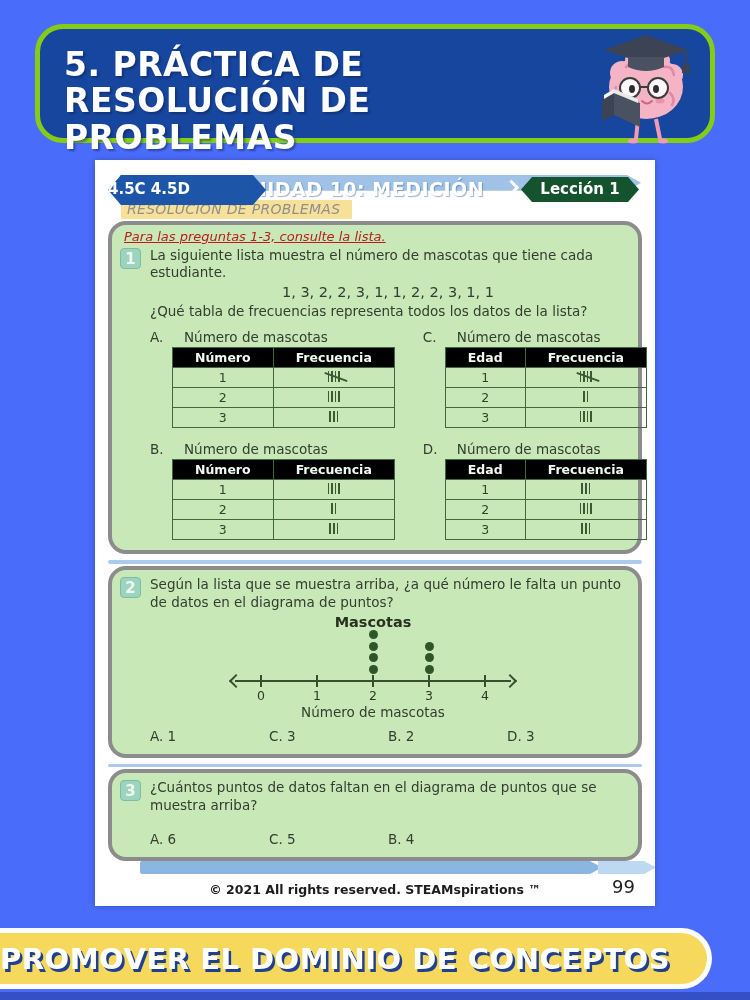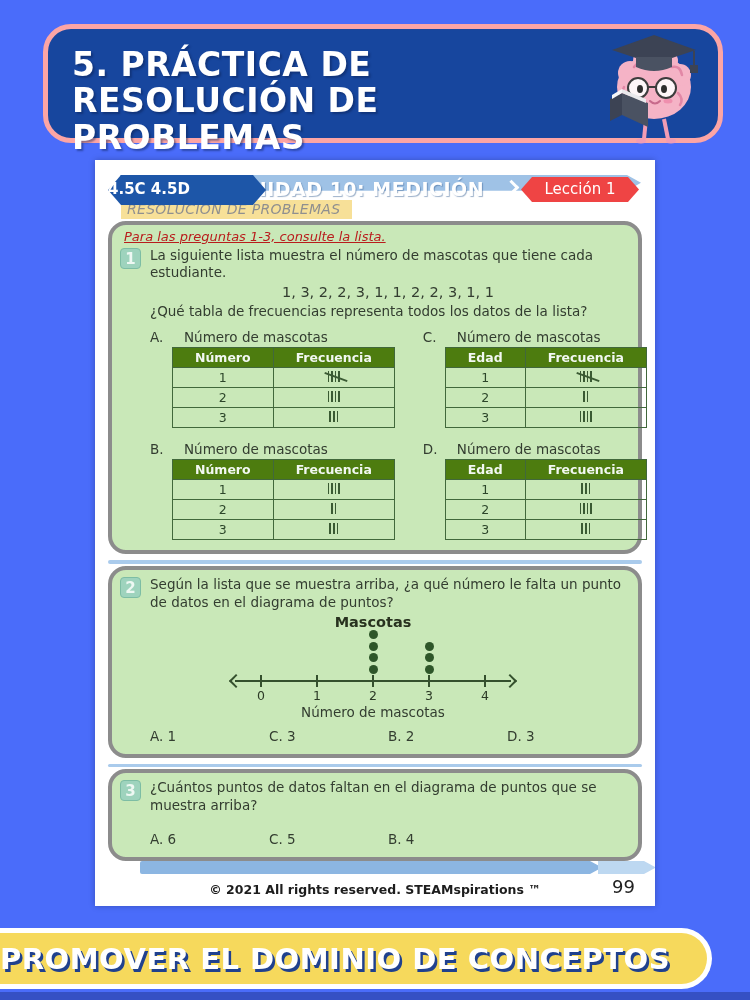--- a/index.html
+++ b/index.html
@@ -6,21 +6,21 @@
   html,body { width:750px; height:1000px; }
   body {
     position:relative;
     background:#4a6cfa;
     font-family:"DejaVu Sans","Liberation Sans",sans-serif;
     overflow:hidden;
   }
   
   .top-banner {
     position:absolute; left:35px; top:24px; width:680px; height:119px;
-    background:#17469e; border:5px solid #fca5a5; border-radius:28px;margin-left:8px;
+    background:#17469e; border:5px solid #84cc16; border-radius:28px;
   }
   .top-banner h1 {
     position:absolute; left:24px; top:18px; width:540px;
     color:#ffffff; font-size:33px; font-weight:bold; line-height:1.1;
     letter-spacing:.5px; text-shadow:2px 2px 2px rgba(10,30,80,.45);
   }
   .mascot { position:absolute; right:6px; top:2px; }
   
   .page {
     position:absolute; left:95px; top:160px; width:560px; height:746px;
@@ -38,23 +38,23 @@
     color:#ffffff; font-size:19px; font-weight:bold; letter-spacing:.5px;
     text-shadow:1px 1px 1px rgba(60,100,150,.5);
   }
   .hdr-standards {
     position:absolute; left:0; top:0; width:158px; height:30px; background:#1d56a8;
     clip-path:polygon(0 50%, 13px 0, calc(100% - 13px) 0, 100% 50%, calc(100% - 13px) 100%, 13px 100%);
     color:#fff; font-size:15px; font-weight:bold; text-align:left; line-height:29px;
     filter:drop-shadow(0 0 1.5px #ffffff);
   }
   .hdr-lesson {
-    position:absolute; right:2px; top:2px; width:118px; height:25px; background:#ef4444;
+    position:absolute; right:2px; top:2px; width:118px; height:25px; background:#14532d;
     clip-path:polygon(0 50%, 11px 0, calc(100% - 11px) 0, 100% 50%, calc(100% - 11px) 100%, 11px 100%);
-    color:#fff; font-size:15px; font-weight:normal; text-align:center; line-height:25px;
+    color:#fff; font-size:15px; font-weight:bold; text-align:center; line-height:25px;
   }
   .hdr-chev {
     position:absolute; right:124px; top:7px; width:11px; height:11px;
     border-top:3px solid #fff; border-right:3px solid #fff; transform:rotate(45deg);
   }
   
   .section-label {
     display:inline-block; align-self:flex-start; margin:9px 0 0 26px;
     background:#f7e098; color:#8f8f8f; font-size:14px; font-style:italic;
     padding:1px 12px 2px 6px; letter-spacing:.3px;
@@ -76,21 +76,21 @@
   .center-list { text-align:center; font-size:14.5px; margin:1px 0 1px 0; }
   
   .tables-grid {
     display:grid; grid-template-columns:1fr 1fr; column-gap:28px; row-gap:13px;
     margin:8px 4px 2px 30px;
   }
   .tbl-caption { display:flex; gap:16px; font-size:13.5px; margin-bottom:2px; }
   .tbl-caption .opt { width:18px; }
   table.freq { border-collapse:collapse; margin-left:22px; }
   table.freq th {
-    background:#4d7c0f; color:#f2f8f2; font-size:12.5px; font-weight:bold;
+    background:#000000; color:#f2f8f2; font-size:12.5px; font-weight:bold;
     border:1.6px solid #41683b; padding:2px 22px; height:20px;
   }
   table.freq td {
     border:1.6px solid #41683b; text-align:center; font-size:12.5px;
     color:#2c462a; height:20px;
   }
   table.freq .c1 { width:74px; }
   table.freq .c2 { width:100px; }
   
   .tally { position:relative; display:inline-flex; gap:2px; align-items:center; height:12px; }

